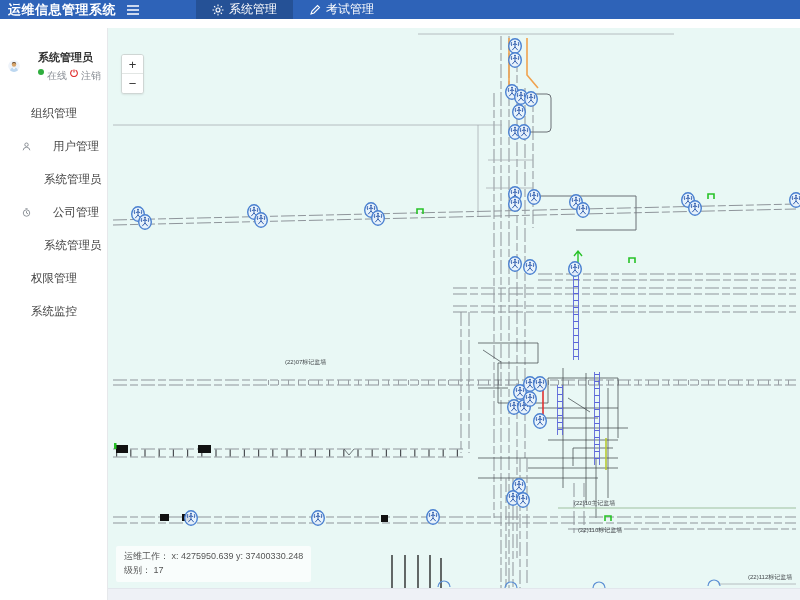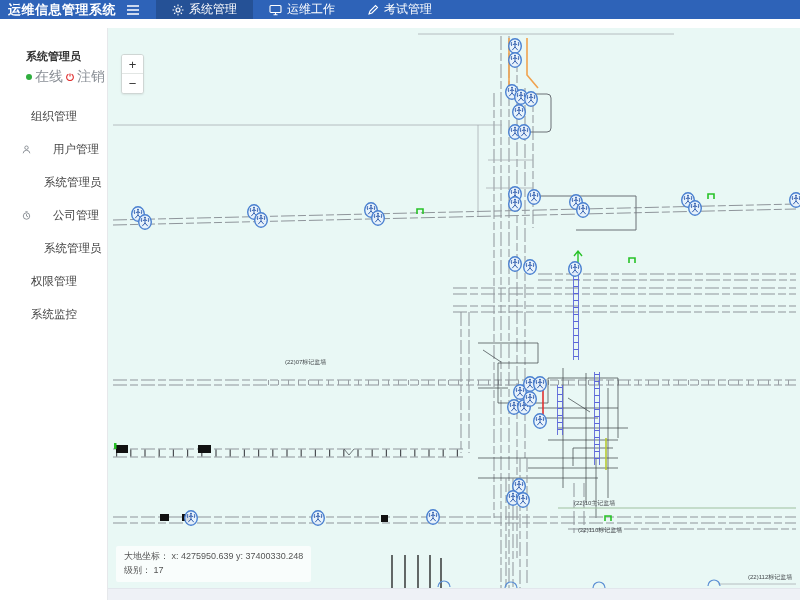--- a/index.html
+++ b/index.html
@@ -7,29 +7,29 @@
     font-family:"Liberation Sans","DejaVu Sans",sans-serif; background:#fff; }
 
   
   .hdr { position:absolute; left:0; top:0; width:800px; height:19px;
     background:#2e63b8; display:flex; align-items:stretch; color:#fff; z-index:30; }
   .hdr .title { font-size:13px; font-weight:bold; display:flex; align-items:center;
     padding:0 8px 0 8px; letter-spacing:0.5px; white-space:nowrap; }
   .hdr .burger { display:flex; align-items:center; padding:0 10px 0 2px; cursor:pointer; }
   .hdr nav { display:flex; align-items:stretch; margin-left:6px; }
   .tab { display:flex; align-items:center; gap:5px; padding:0 16px; font-size:12px; cursor:pointer; }
-  .tab.active { background:rgba(0,0,0,0.18); }
+  .tab.active { background:rgba(0,0,0,0.18);margin-left:40px; }
   .tab svg { flex:0 0 auto; }
 
   
   .sb { position:absolute; left:0; top:28px; width:108px; bottom:0; background:#fff;
     border-right:1px solid #e6e8eb; z-index:20; }
   .user { display:flex; gap:18px; padding:21px 6px 10px 8px; align-items:center; }
   .uname { font-size:11px; color:#333; font-weight:bold; white-space:nowrap; }
-  .ustat { font-size:14px; color:#8a8f96; margin-top:4px; display:flex; align-items:center; gap:3px; white-space:nowrap; }
+  .ustat { font-size:10px; color:#8a8f96; margin-top:4px; display:flex; align-items:flex-start; gap:3px; white-space:nowrap; }
   .dot { width:6px; height:6px; border-radius:50%; display:inline-block; }
   .menu { font-size:11.5px; color:#444; margin-top:4px; }
   .mi { display:flex; align-items:center; gap:22px; padding:9px 8px 9px 9px; cursor:pointer; white-space:nowrap; }
   .mi .lbl { flex:1; }
   .sub .mi { padding-left:22px; }
   .chev { color:#9aa0a6; }
 
   
   .map { position:absolute; left:108px; top:28px; right:0; bottom:0; background:#e9f8f5; }
   .map svg.canvas { position:absolute; left:0; top:0; width:692px; height:560px; }
@@ -63,27 +63,20 @@
   </div>
   <nav>
     <div class="tab active">
       <svg width="12" height="12" viewBox="0 0 12 12">
         <circle cx="6" cy="6" r="2" fill="none" stroke="#fff" stroke-width="1.1"></circle>
         <g stroke="#fff" stroke-width="1.1">
             <path d="M6,0.5 V2.2 M6,9.8 V11.5 M0.5,6 H2.2 M9.8,6 H11.5 M2.1,2.1 L3.3,3.3 M8.7,8.7 L9.9,9.9 M9.9,2.1 L8.7,3.3 M3.3,8.7 L2.1,9.9"></path>
           </g>
         </svg>
       <span>系统管理</span>
-    </div>
-    <div class="tab">
-      <svg width="13" height="12" viewBox="0 0 13 12">
-        <rect x="1" y="1.5" width="11" height="7" rx="1" fill="none" stroke="#fff" stroke-width="1.1"></rect>
-        <path d="M4.5,10.8 H8.5 M6.5,8.5 V10.8" stroke="#fff" stroke-width="1.1"></path>
-        </svg>
-      <span>运维工作</span>
     </div>
     <div class="tab">
       <svg width="12" height="12" viewBox="0 0 12 12">
         <path d="M2,10 L3,7 L8.5,1.5 L10.5,3.5 L5,9 Z M2,10 L4.5,9.3" fill="none" stroke="#fff" stroke-width="1.1"></path>
         </svg>
       <span>考试管理</span>
     </div>
   </nav>
 </div>
 
@@ -455,21 +448,21 @@
       </g>
   </svg>
 
   <div class="zoomctl">
     <button>+</button>
     <button>−</button>
   </div>
 
   <div class="coords">
     <div>
-      <span>大地坐标：</span>
+      <span>运维工作：</span>
       <span>x: 4275950.639</span>
       <span>y: 37400330.248</span>
     </div>
     <div>
       <span>级别：</span>
       <span>17</span>
     </div>
   </div>
 
   <div class="strip"></div>

